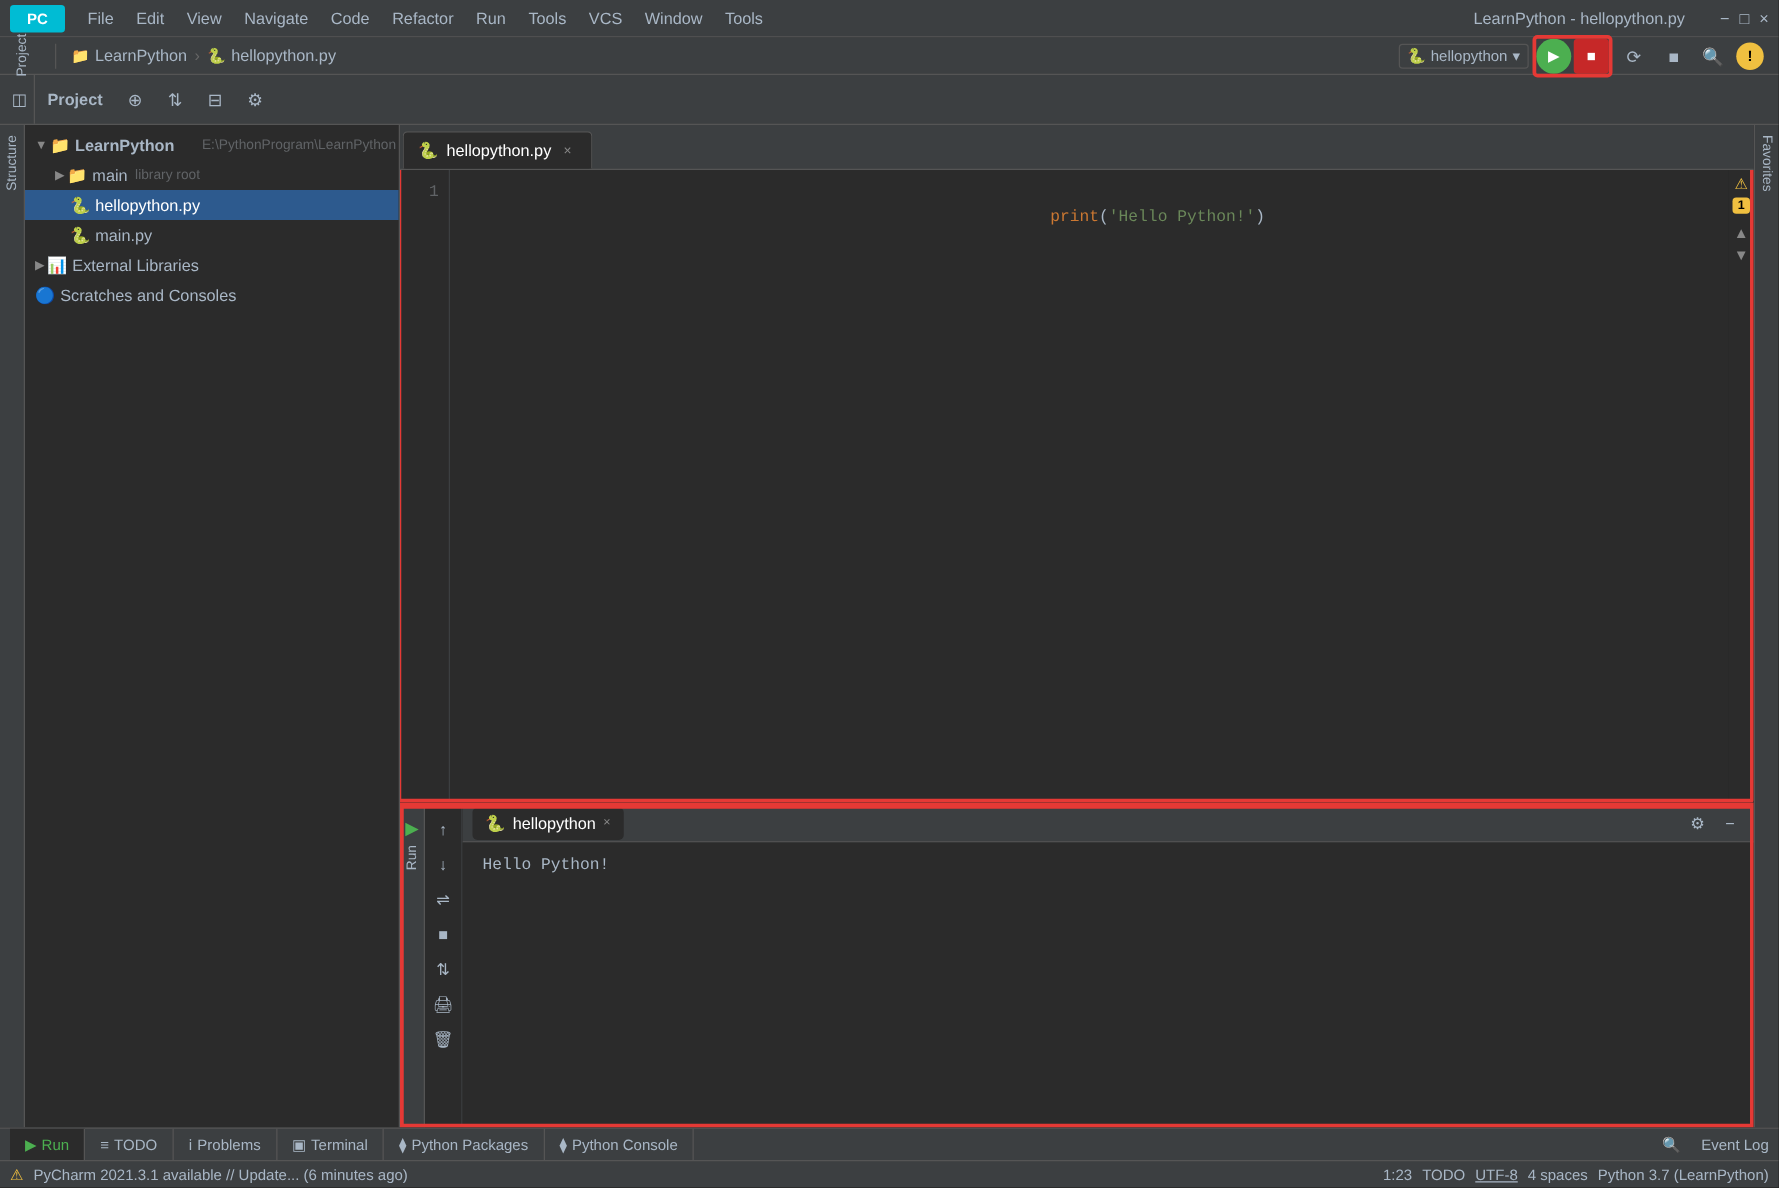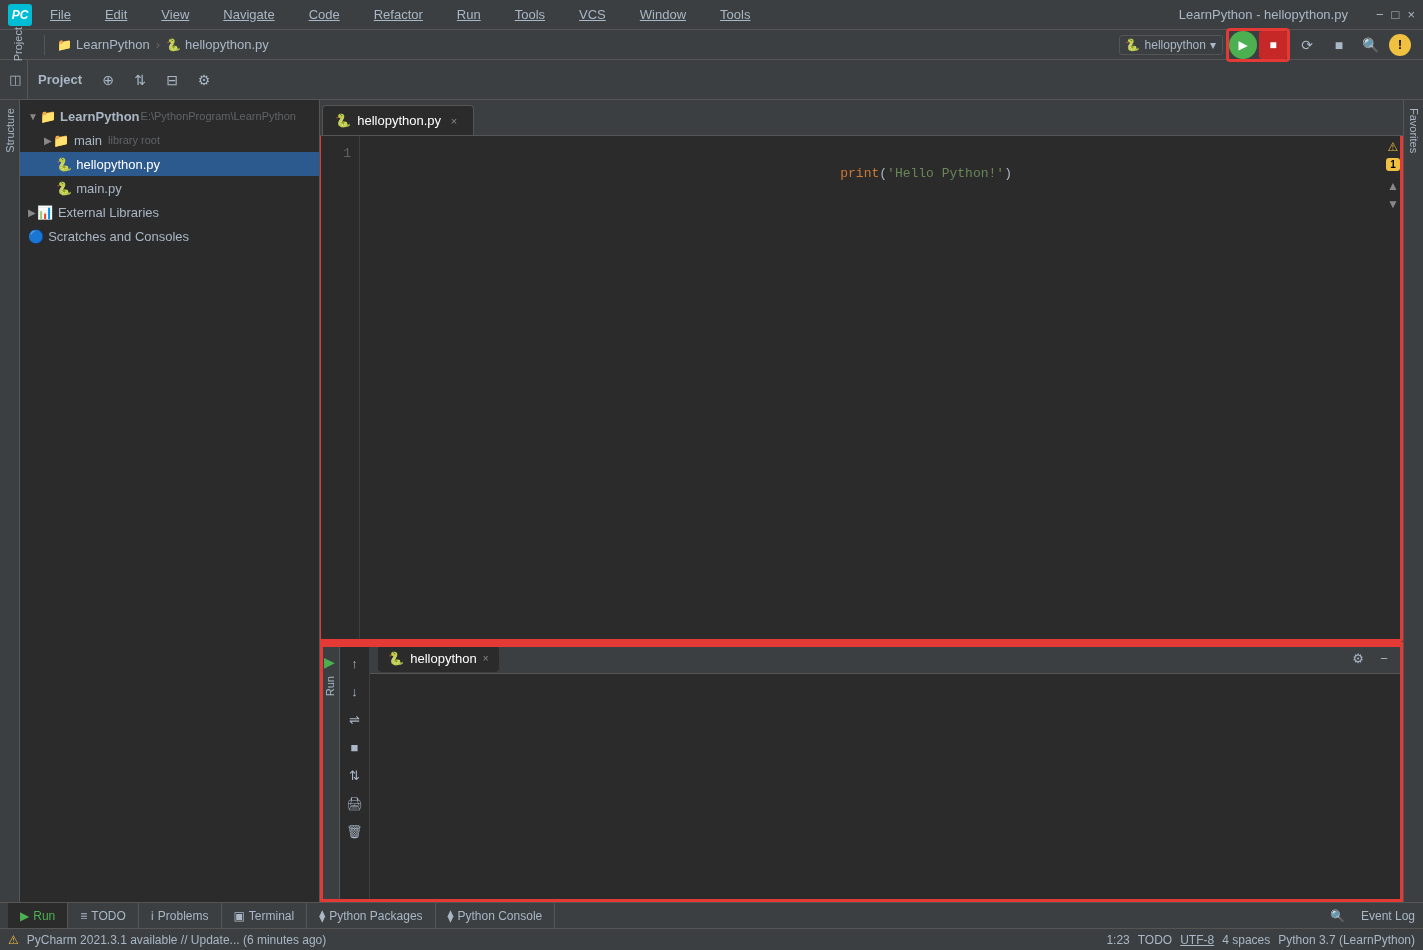--- a/index.html
+++ b/index.html
@@ -19,39 +19,37 @@
     .menu-bar {
       background: #3c3f41;
       height: 30px;
       display: flex;
       align-items: center;
       padding: 0 8px;
       border-bottom: 1px solid #555;
       flex-shrink: 0;
     }
     .menu-bar-logo {
-      width: 24px;
+      width: 44px;
       height: 22px;
       margin-right: 10px;
       background: #00bcd4;
       border-radius: 3px;
       display: flex;
       align-items: center;
       justify-content: center;
       font-size: 12px;
       font-weight: bold;
       color: white;
       flex-shrink: 0;
-      font-style: italic;
     }
     .menu-items {
       display: flex;
-      gap: 18px;
-      flex: 1;
-      text-decoration: underline;
+      gap: 2px;
+      flex: 1;
     }
     .menu-item {
       padding: 3px 8px;
       cursor: pointer;
       border-radius: 3px;
       color: #a9b7c6;
       font-size: 13px;
     }
 
     .menu-bar-right {
@@ -561,21 +559,21 @@
       <span class="left-strip-label">Structure</span>
     </div>
 
     <div class="sidebar">
       <div class="file-tree">
 
         <div class="tree-item">
           <span class="tree-arrow">▼</span>
           <span class="icon" style="color:#cc7832;margin-right:4px;">📁</span>
           <span style="font-weight:bold;">LearnPython</span>
-          <span style="color:#606366;font-size:11px;margin-left:1px;">E:\PythonProgram\LearnPython</span>
+          <span style="color:#606366;font-size:11px;margin-left:22px;">E:\PythonProgram\LearnPython</span>
         </div>
 
         <div class="tree-item">
           <span style="display:inline-block;width:16px;"></span>
           <span class="tree-arrow">▶</span>
           <span class="icon" style="color:#cc7832;margin-right:4px;">📁</span>
           <span>main</span>
           <span style="color:#606366;font-size:11px;margin-left:6px;">library root</span>
         </div>
 
@@ -663,20 +661,21 @@
                 <span>hellopython</span>
                 <span class="bottom-tab-close">×</span>
               </div>
               <div class="bottom-tab-right">
                 <span class="tool-btn">⚙</span>
                 <span class="tool-btn">−</span>
               </div>
             </div>
 
             <div class="run-output">
+              <div class="run-output-line">Hello Python!</div>
               <div class="run-output-line">&nbsp;</div>
             </div>
           </div>
         </div>
       </div>
     </div>
 
     <div class="right-strip">
       <span class="right-strip-label">Favorites</span>
     </div>

